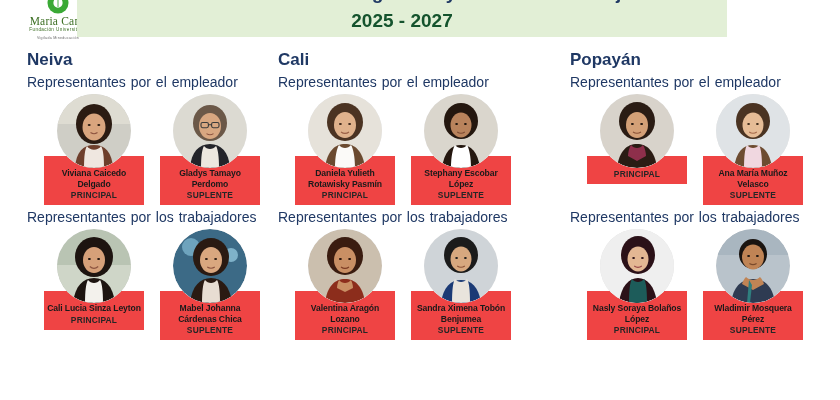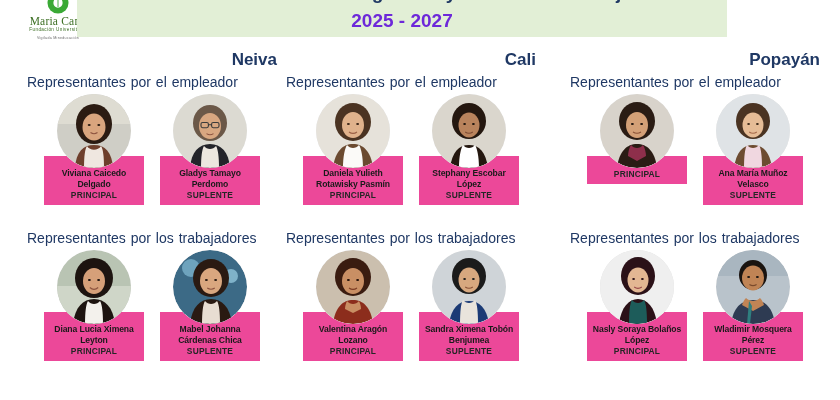--- a/index.html
+++ b/index.html
@@ -33,21 +33,21 @@
     font-size: 19px;
     font-weight: bold;
     color: #1f3864;
     line-height: 25px;
     white-space: nowrap;
     letter-spacing: -0.1px;
   }
   #header-period {
     font-size: 19px;
     font-weight: bold;
-    color: #6d28d9;
+    color: #14532d;
     line-height: 27px;
     margin-top: 2px;
   }
 
   
   #logo {
     position: absolute;
     left: 6px;
     top: -8px;
     width: 104px;
@@ -86,42 +86,42 @@
     margin-top: 2px;
   }
 
   
   .city-column {
     position: absolute;
     top: 50px;
     width: 250px;
   }
   #column-neiva  { left: 27px; }
-  #column-cali   { left: 286px; }
+  #column-cali   { left: 278px; }
   #column-popayan{ left: 570px; }
 
   .city-title {
-    text-align: right;
+    text-align: left;
     font-size: 17px;
     font-weight: bold;
     color: #1f3864;
     line-height: 20px;
     margin: 0 0 5px 0;
   }
   .group-heading {
     text-align: left;
     font-size: 14px;
     font-weight: normal;
     color: #1f3864;
     line-height: 14px;
     margin: 0 0 5px 0;
     word-spacing: 1px;
   }
   .group-heading.second {
-    margin-top: 32px;
+    margin-top: 11px;
   }
 
   .person-row {
     display: flex;
     justify-content: center;
     gap: 16px;
   }
 
   .person-card {
     width: 100px;
@@ -146,21 +146,21 @@
     overflow: hidden;
   }
   .avatar svg { display: block; width: 100%; height: 100%; }
 
   .name-box {
     position: absolute;
     left: 0;
     top: 62px;
     width: 100%;
     box-sizing: border-box;
-    background: #ec4899;
+    background: #ef4444;
     padding: 12px 2px 4px 2px;
     text-align: center;
     z-index: 1;
   }
   .name-text {
     font-size: 8.6px;
     font-weight: bold;
     color: #1a1a1a;
     line-height: 10.5px;
     letter-spacing: -0.1px;
@@ -255,21 +255,21 @@
             <ellipse cx="37" cy="31" rx="11" ry="13" fill="#d6a079"></ellipse>
             <path d="M16 74c2-17 10-25 21-25s19 8 21 25z" fill="#1d1410"></path>
             <path d="M31 51c3 4 9 4 12 0 2 3 3 11 3 23H28c0-12 1-20 3-23z" fill="#f3f1ec"></path>
             <ellipse cx="32.4" cy="30" rx="1.5" ry="1.1" fill="#1d1410"></ellipse>
             <ellipse cx="41.6" cy="30" rx="1.5" ry="1.1" fill="#1d1410"></ellipse>
             <path d="M32.8 37.6q4.2 3.4 8.4 0" stroke="#8d5440" stroke-width="1.3" fill="none"></path>
           </svg>
         </div>
       </div>
       <div class="name-box">
-        <div class="name-text">Diana Lucia Ximena Leyton</div>
+        <div class="name-text">Cali Lucia Sinza Leyton</div>
         <div class="role-text">PRINCIPAL</div>
       </div>
     </div>
     <div class="person-card">
       <div class="avatar">
         <div class="photo">
           <svg viewBox="0 0 74 74" preserveAspectRatio="xMidYMid slice">
             <rect width="74" height="74" fill="#3c6a86"></rect>
             <circle cx="18" cy="18" r="9" fill="#6ea3bd"></circle>
             <circle cx="58" cy="26" r="7" fill="#7fb2c9"></circle>

